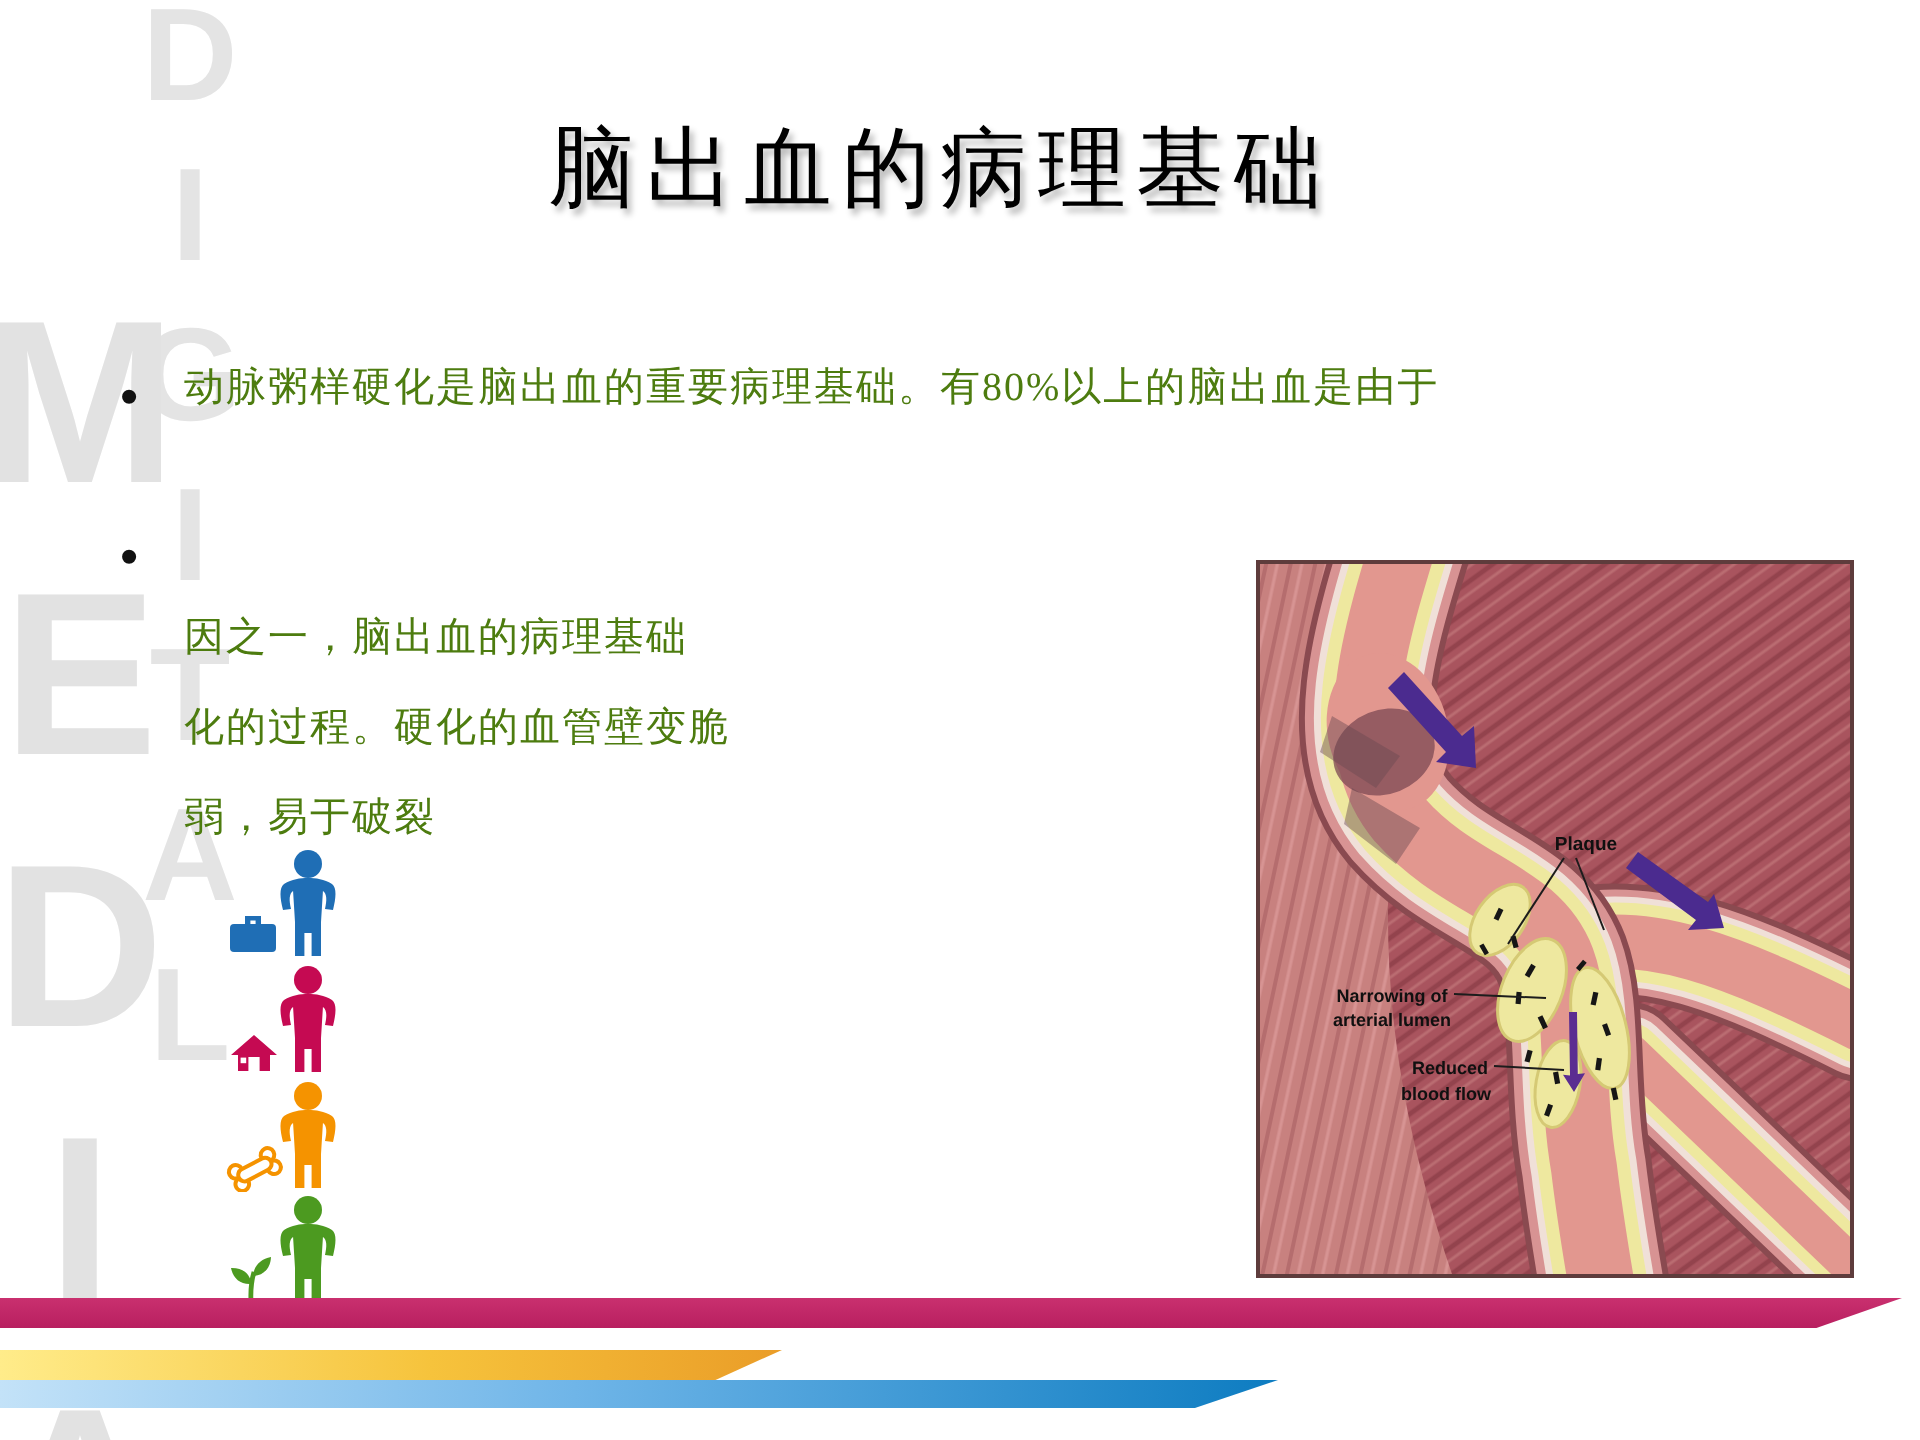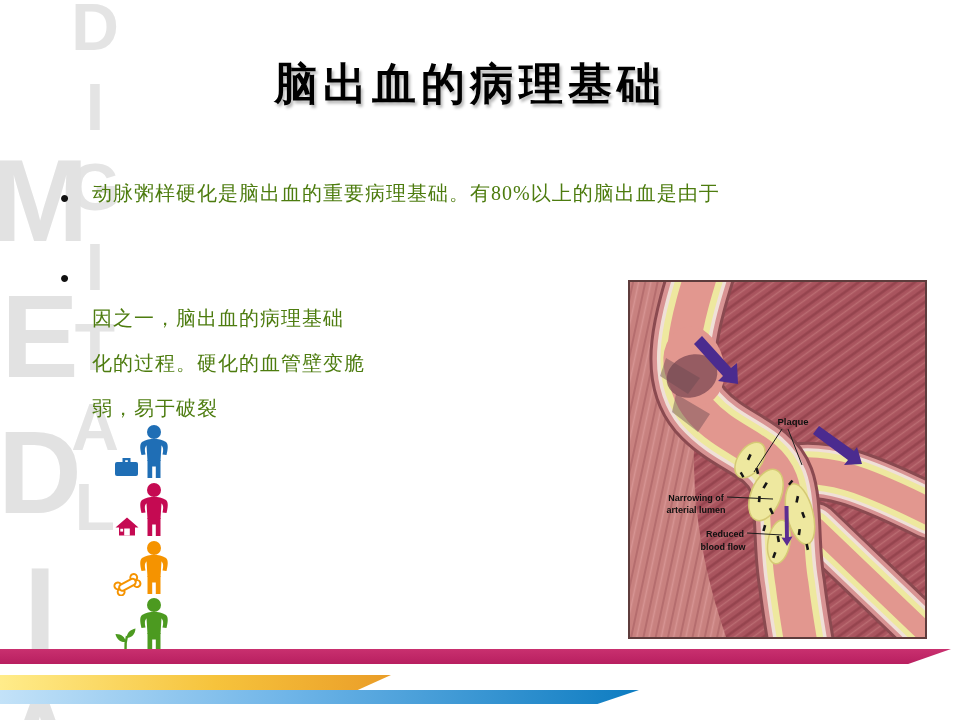--- a/index.html
+++ b/index.html
@@ -11,21 +11,21 @@
   .wm{
     position:absolute;color:#e4e4e4;font-family:"Liberation Sans",sans-serif;
     font-weight:bold;writing-mode:vertical-rl;text-orientation:upright;
     user-select:none;z-index:0;line-height:1;
   }
   .wm-digital{left:62px;top:-10px;font-size:66px;letter-spacing:6px;}
   .wm-media{left:-18px;top:136px;font-size:116px;letter-spacing:6px;color:#e2e2e2;}
   
   .title{
     position:absolute;left:0;top:55px;width:940px;text-align:center;
-    font-size:44px;font-weight:bold;color:#000;letter-spacing:5px;
+    font-size:44px;font-weight:normal;color:#000;letter-spacing:5px;
     text-shadow:2px 3px 3px rgba(0,0,0,0.28);z-index:2;
   }
   
   .bullet-dot{
     position:absolute;left:60px;font-size:26px;color:#111;z-index:2;
     font-family:"Liberation Sans",sans-serif;
   }
   .tline{
     position:absolute;left:92px;font-size:20px;color:#4d7c0f;letter-spacing:1px;
     white-space:pre;z-index:2;

